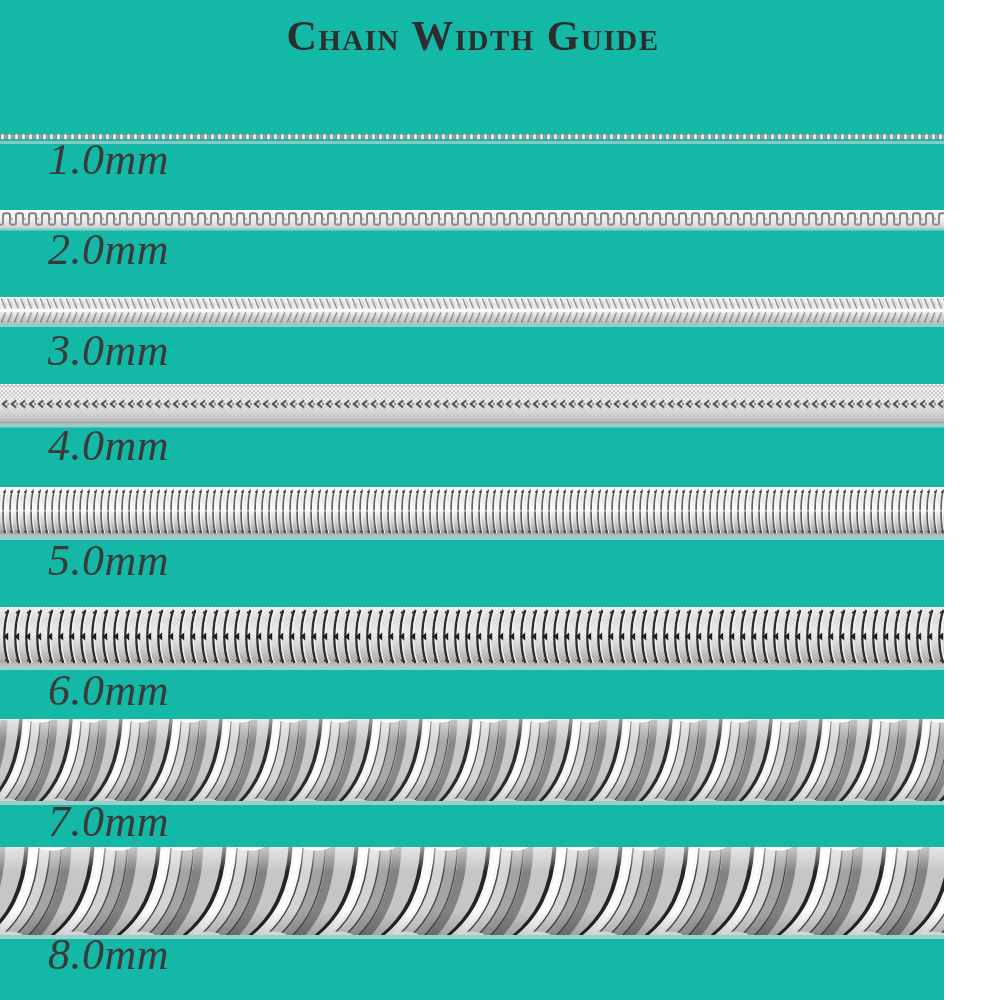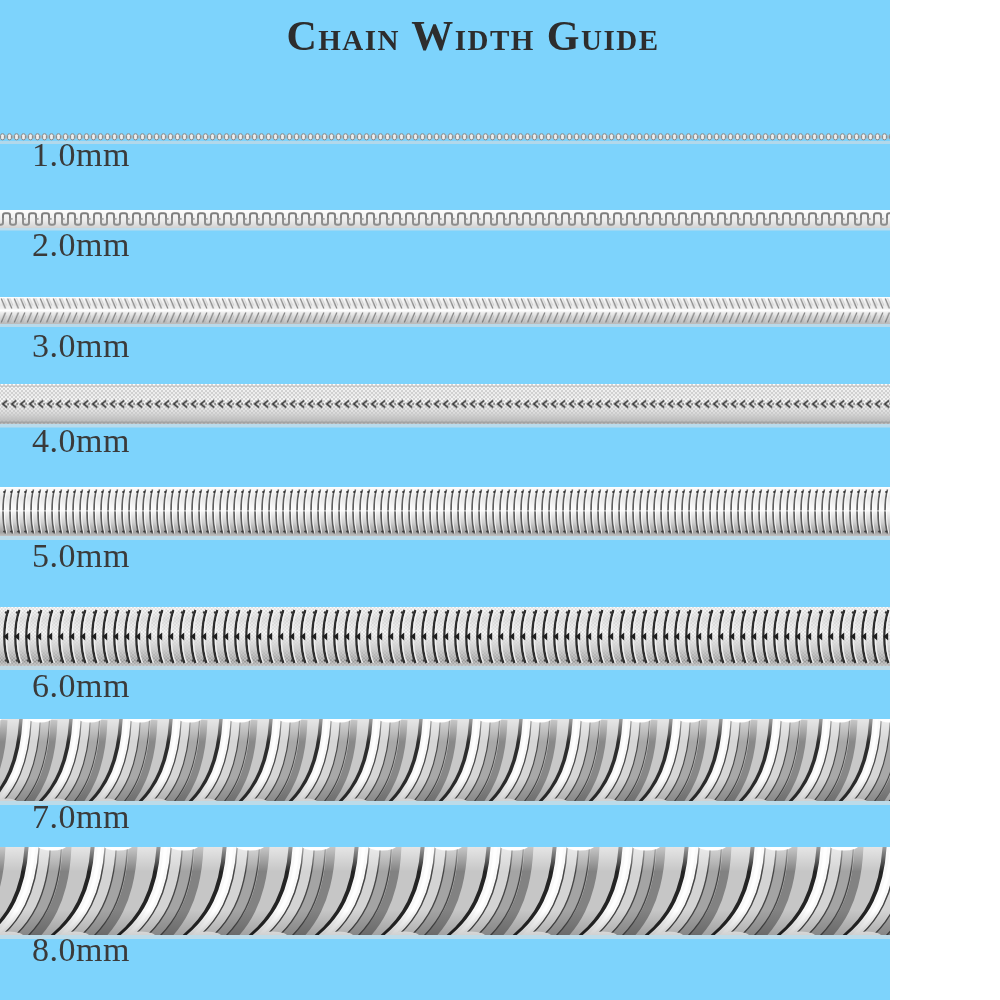--- a/index.html
+++ b/index.html
@@ -1,28 +1,28 @@
 <!DOCTYPE html>
 <html><head>
 <meta charset="utf-8">
 <style>
   html,body{margin:0;padding:0;background:#ffffff;}
   #stage{
-    position:relative;width:853px;height:1000px;background:#7dd3fc;
-    overflow:hidden;font-family:"Liberation Serif", serif;padding-left:37px;
+    position:relative;width:944px;height:1000px;background:#14b8a6;
+    overflow:hidden;font-family:"Liberation Serif", serif;
   }
   .title{
     position:absolute;top:12px;left:-27px;width:1000px;text-align:center;
     font-variant:small-caps;font-size:42px;font-weight:600;letter-spacing:1.5px;
     color:#2d2d2d;
   }
   .chain{position:absolute;left:0;width:1000px;line-height:0;}
   .wlabel{
-    position:absolute;left:32px;font-size:34px;color:#3a3a3a;
-    letter-spacing:0.5px;line-height:1;
+    position:absolute;left:48px;font-size:44px;color:#3a3a3a;
+    letter-spacing:0.5px;line-height:1;font-style:italic;
   }
   svg{display:block;}
 </style>
 </head>
 <body>
 
 <div id="stage">
 
   <div class="title">Chain Width Guide</div>
 

